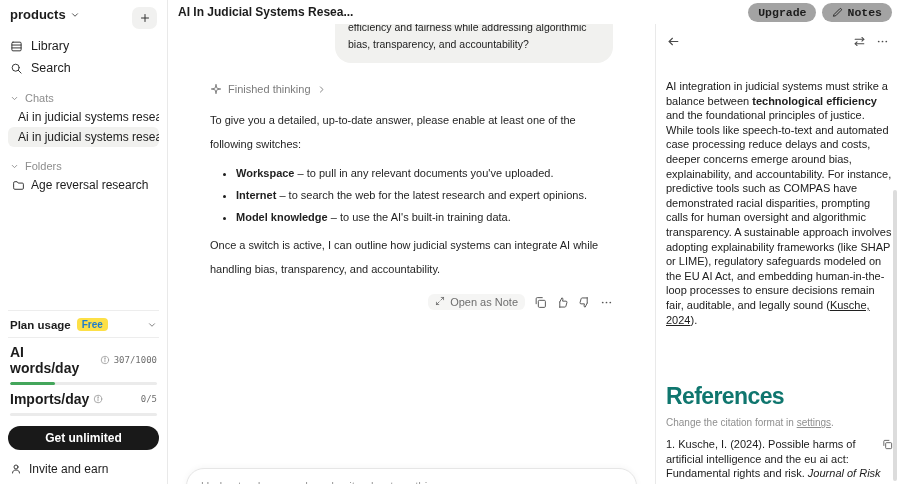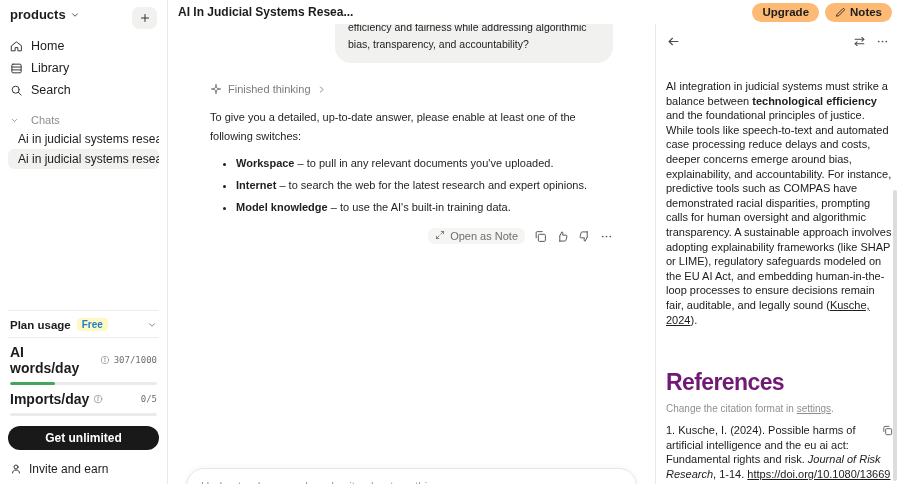--- a/index.html
+++ b/index.html
@@ -9,66 +9,66 @@
 
   
   .sidebar { width:168px; min-width:168px; border-right:1px solid #e9e9e9;
     display:flex; flex-direction:column; padding:5px 8px 8px; }
   .sb-top { display:flex; align-items:flex-start; justify-content:space-between; padding:2px 2px 6px; }
   .products { display:flex; align-items:center; gap:4px; font-size:13px; font-weight:700; cursor:pointer; }
   .plus-btn { width:25px; height:22px; background:#f1f1f0; border-radius:7px;
     display:flex; align-items:center; justify-content:center; color:#333; cursor:pointer; }
   .nav-item { display:flex; align-items:center; gap:8px; padding:4px 2px; font-size:12.5px;
     font-weight:500; border-radius:6px; cursor:pointer; }
-  .section-h { display:flex; align-items:center; gap:12px; color:#8d8d8d; font-size:11px;
+  .section-h { display:flex; align-items:center; gap:6px; color:#8d8d8d; font-size:11px;
     margin-top:11px; padding:2px 2px 3px; cursor:pointer;text-align:right; }
   .chat-item { display:flex; align-items:center; gap:6px; font-size:12px; padding:3px 4px;
     border-radius:6px; white-space:nowrap; overflow:hidden; cursor:pointer; }
   .chat-item.selected { background:#f1f1ef; }
   .chat-item .lbl, .nav-item .lbl { white-space:nowrap; }
   .spacer { flex:1; }
 
   .plan { border-top:1px solid #ededed; padding-top:4px; }
   .plan-head { display:flex; align-items:center; gap:6px; padding:3px 2px 6px; border-bottom:1px solid #ededed; cursor:pointer; }
   .plan-title { font-size:11.5px; font-weight:700; }
-  .free-badge { font-size:10px; font-weight:600; color:#1f7ccc; background:#fef9c3;
+  .free-badge { font-size:10px; font-weight:600; color:#1f7ccc; background:#fde047;
     border-radius:4px; padding:1px 5px; }
   .plan-head .chev { margin-left:auto; color:#777; }
   .plan-row { padding:6px 2px 0; }
   .plan-row-top { display:flex; align-items:center; gap:4px; }
   .plan-lbl { font-size:14px; font-weight:600; }
   .plan-val { margin-left:auto; font-size:9px; color:#6e6e6e; font-family:"DejaVu Sans Mono", monospace; }
   .bar { height:3px; background:#ebebeb; border-radius:2px; margin-top:6px; overflow:hidden; }
   .bar-fill { height:100%; border-radius:2px; background:#44a65b; }
   .get-btn { width:100%; margin-top:10px; height:24px; background:#191919; color:#fff;
     border:none; border-radius:14px; font-size:12px; font-weight:700;
     font-family:"Liberation Sans", sans-serif; cursor:pointer; }
   .invite { display:flex; align-items:center; gap:7px; font-size:12px; font-weight:500;
     margin-top:12px; padding:0 2px; cursor:pointer; }
 
   
   .main { flex:1; display:flex; flex-direction:column; min-width:0; }
   .topbar { height:24px; min-height:24px; display:flex; align-items:center;
     justify-content:space-between; padding:0 8px; }
   .tb-title { font-size:12px; font-weight:700; padding-left:2px; }
   .tb-right { display:flex; gap:6px; }
-  .pill-btn { background:#fdba74; border-radius:11px; height:19px; padding:0 10px;
+  .pill-btn { background:#a3a3a3; border-radius:11px; height:19px; padding:0 10px;
     display:flex; align-items:center; gap:4px; font-size:11.5px; font-weight:600;
-    border:none; cursor:pointer; color:#1c1c1c; font-family:Liberation Sans, sans-serif; }
+    border:none; cursor:pointer; color:#1c1c1c; font-family:Liberation Mono, monospace; }
 
   .main-body { flex:1; display:flex; min-height:0; }
 
   
   .chat-col { flex:1; position:relative; overflow:hidden; min-width:0; }
   .messages { padding:0 42px; }
   .bubble { margin-left:auto; margin-top:-14px; max-width:278px; width:fit-content;
     background:#f1f1ef; border-radius:16px; padding:9px 13px 10px; font-size:10.5px; line-height:17px; }
   .thinking { display:flex; align-items:center; gap:6px; margin-top:20px; color:#7b7b7b;
     font-size:11px; cursor:pointer; width:fit-content; }
-  .chat-p { margin-top:13px; font-size:11px; line-height:19px; color:#1f1f1f; }
+  .chat-p { margin-top:13px; font-size:11px; line-height:24px; color:#1f1f1f; }
   .chat-ul { margin:9px 0 0 0; padding-left:26px; }
   .chat-ul li { font-size:11px; line-height:16px; margin-bottom:6px; color:#1f1f1f; }
   .chat-ul b { font-weight:700; }
   .outro { margin-top:8px; }
   .actions { display:flex; align-items:center; justify-content:flex-end; gap:9px;
     margin-top:13px; color:#6e6e6e; }
   .open-note { display:flex; align-items:flex-start; gap:5px; font-size:11px; color:#6e6e6e;
     background:#f5f5f4; border-radius:6px; padding:2px 7px; cursor:pointer; }
   .act-icon { display:flex; cursor:pointer; color:#555; }
   .input-box { position:absolute; left:18px; right:18px; bottom:-28px; height:44px;
@@ -80,21 +80,21 @@
 
   
   .note-panel { width:245px; min-width:245px; border-left:1px solid #e9e9e9;
     position:relative; padding:8px 10px; overflow:hidden; }
   .np-header { display:flex; align-items:center; justify-content:space-between; height:18px; padding:0 1px; color:#3c3c3c; }
   .np-right { display:flex; align-items:center; gap:10px; }
   .np-icon { display:flex; cursor:pointer; color:#4a4a4a; }
   .np-body { margin-top:29px; font-size:11px; line-height:14.6px; color:#202020; width:227px; }
   .np-body b { font-weight:700; }
   .np-link { color:inherit; text-decoration:underline; cursor:pointer; }
-  .refs-h { margin-top:42px; font-size:23px; font-weight:800; letter-spacing:-0.6px; color:#701a75; }
+  .refs-h { margin-top:56px; font-size:23px; font-weight:800; letter-spacing:-0.6px; color:#0f766e; }
   .refs-sub { margin-top:7px; font-size:10px; color:#8f8f8f; }
   .refs-sub .np-link { color:#8f8f8f; }
   .ref-item { margin-top:9px; font-size:11px; line-height:14.6px; width:227px; }
   .ref-copy { float:right; margin:2px 0 2px 4px; color:#4a4a4a; cursor:pointer; }
   .ref-url { word-break:break-all; }
   .scroll-thumb { position:absolute; right:3px; top:166px; bottom:3px; width:4px;
     background:#dcdcdc; border-radius:2px; cursor:pointer; }
 
   svg.ic { display:block; }
 </style>
@@ -114,26 +114,20 @@
       <div class="plus-btn">
         <svg class="ic" width="12" height="12" viewBox="0 0 24 24" fill="none" stroke="currentColor" stroke-width="2" stroke-linecap="round">
             <line x1="12" y1="5" x2="12" y2="19"></line>
             <line x1="5" y1="12" x2="19" y2="12"></line>
           </svg>
       </div>
     </div>
 
     <div class="nav-item">
       <svg class="ic" width="13" height="13" viewBox="0 0 24 24" fill="none" stroke="#333" stroke-width="1.8" stroke-linecap="round" stroke-linejoin="round">
-          <path d="M3 10.5 L12 3.5 L21 10.5 V20 H14.5 V14 H9.5 V20 H3 Z"></path>
-        </svg>
-      <span class="lbl">Home</span>
-    </div>
-    <div class="nav-item">
-      <svg class="ic" width="13" height="13" viewBox="0 0 24 24" fill="none" stroke="#333" stroke-width="1.8" stroke-linecap="round" stroke-linejoin="round">
           <rect x="3.5" y="4" width="17" height="16" rx="2"></rect>
           <line x1="3.5" y1="9.3" x2="20.5" y2="9.3"></line>
           <line x1="3.5" y1="14.6" x2="20.5" y2="14.6"></line>
         </svg>
       <span class="lbl">Library</span>
     </div>
     <div class="nav-item">
       <svg class="ic" width="13" height="13" viewBox="0 0 24 24" fill="none" stroke="#333" stroke-width="1.8" stroke-linecap="round">
           <circle cx="10.5" cy="10.5" r="6.5"></circle>
           <line x1="15.3" y1="15.3" x2="20.5" y2="20.5"></line>
@@ -153,20 +147,32 @@
         </svg>
       <span class="lbl">Ai in judicial systems research</span>
     </div>
     <div class="chat-item selected">
       <svg class="ic" width="13" height="13" viewBox="0 0 24 24" fill="none" stroke="#333" stroke-width="1.8" stroke-linecap="round" stroke-linejoin="round">
           <path d="M4 6 a2 2 0 0 1 2-2 h12 a2 2 0 0 1 2 2 v8 a2 2 0 0 1 -2 2 H11 l-4.5 4 v-4 H6 a2 2 0 0 1 -2-2 Z"></path>
         </svg>
       <span class="lbl">Ai in judicial systems research</span>
     </div>
 
+    <div class="section-h">
+      <svg class="ic" width="9" height="9" viewBox="0 0 24 24" fill="none" stroke="#8d8d8d" stroke-width="2.4" stroke-linecap="round" stroke-linejoin="round">
+          <polyline points="6,9 12,15 18,9"></polyline>
+        </svg>
+      <span>Folders</span>
+    </div>
+    <div class="chat-item">
+      <svg class="ic" width="13" height="13" viewBox="0 0 24 24" fill="none" stroke="#333" stroke-width="1.8" stroke-linecap="round" stroke-linejoin="round">
+          <path d="M3 7 a2 2 0 0 1 2-2 h4.5 l2 2.5 H19 a2 2 0 0 1 2 2 V17 a2 2 0 0 1 -2 2 H5 a2 2 0 0 1 -2-2 Z"></path>
+        </svg>
+      <span class="lbl">Age reversal research</span>
+    </div>
 
     <div class="spacer"></div>
 
     <div class="plan">
       <div class="plan-head">
         <span class="plan-title">Plan usage</span>
         <span class="free-badge">Free</span>
         <span class="chev">
           <svg class="ic" width="10" height="10" viewBox="0 0 24 24" fill="none" stroke="currentColor" stroke-width="2.2" stroke-linecap="round" stroke-linejoin="round">
               <polyline points="6,9 12,15 18,9"></polyline>
@@ -247,20 +253,21 @@
           </div>
 
           <p class="chat-p">To give you a detailed, up-to-date answer, please enable at least one of the following switches:</p>
 
           <ul class="chat-ul">
             <li><b>Workspace</b><span> – to pull in any relevant documents you've uploaded.</span></li>
             <li><b>Internet</b><span> – to search the web for the latest research and expert opinions.</span></li>
             <li><b>Model knowledge</b><span> – to use the AI's built-in training data.</span></li>
           </ul>
 
+          <p class="chat-p outro">Once a switch is active, I can outline how judicial systems can integrate AI while handling bias, transparency, and accountability.</p>
 
           <div class="actions">
             <span class="open-note">
               <svg class="ic" width="10" height="10" viewBox="0 0 24 24" fill="none" stroke="currentColor" stroke-width="2" stroke-linecap="round" stroke-linejoin="round">
                   <path d="M14 10 L20.5 3.5 M20.5 3.5 h-5.5 M20.5 3.5 v5.5"></path>
                   <path d="M10 14 L3.5 20.5 M3.5 20.5 h5.5 M3.5 20.5 v-5.5"></path>
                 </svg>
               <span>Open as Note</span>
             </span>
             <span class="act-icon">

